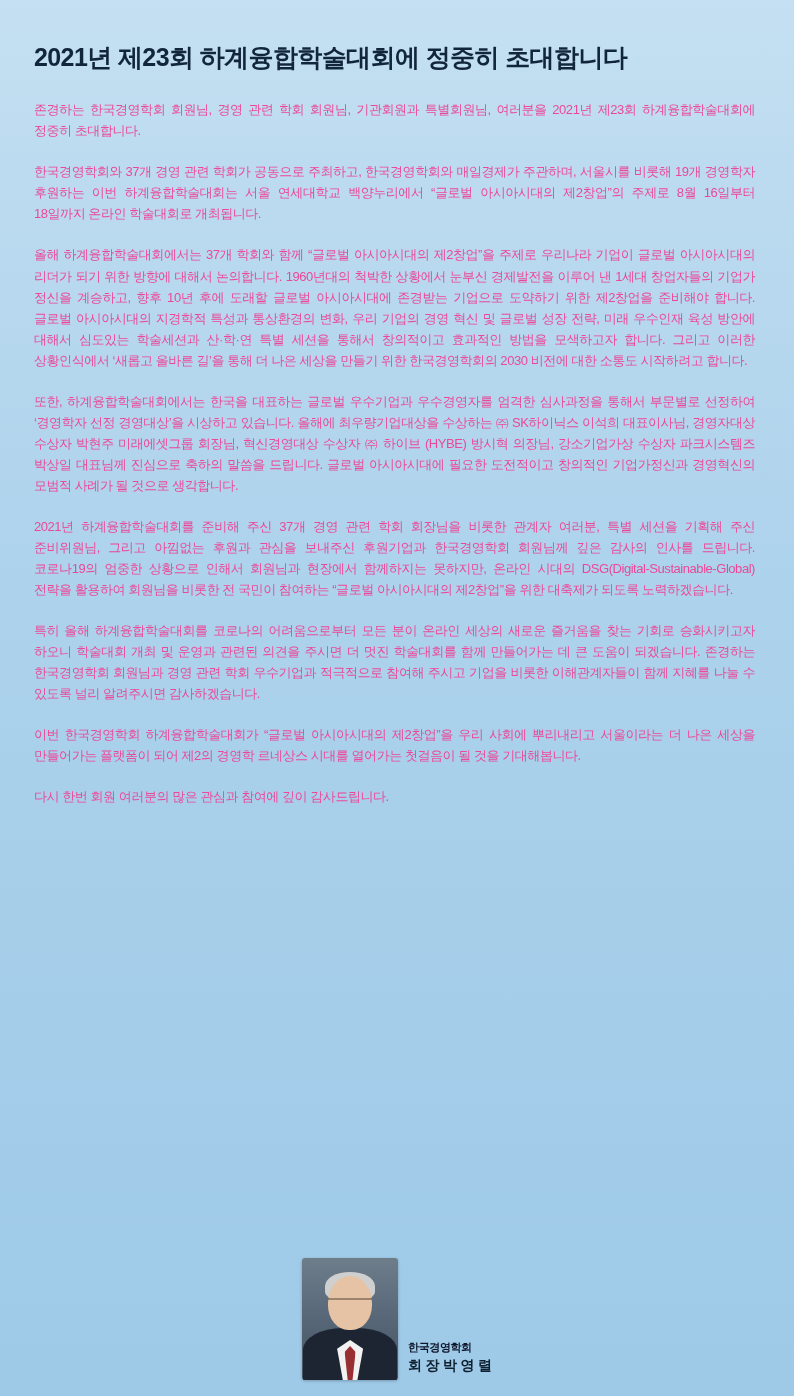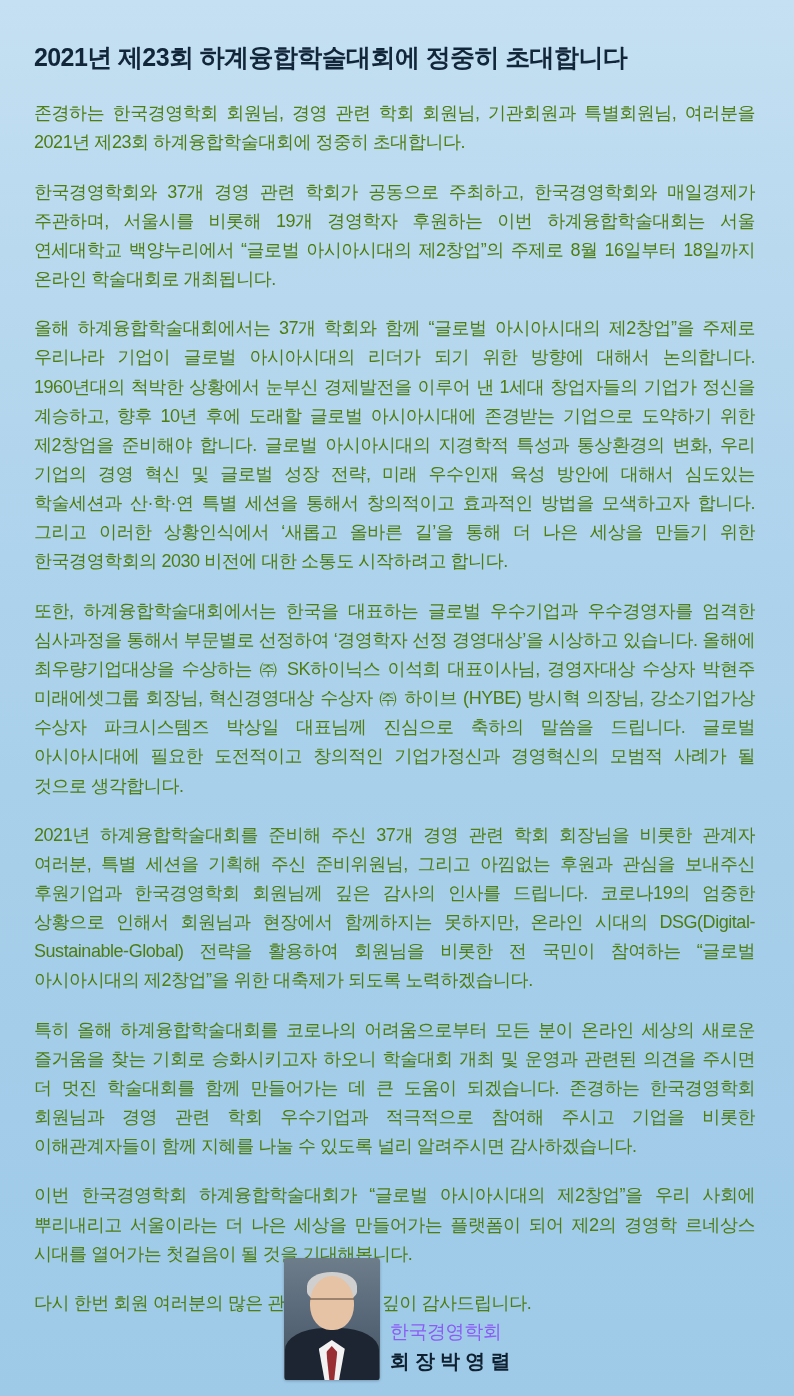--- a/index.html
+++ b/index.html
@@ -24,23 +24,23 @@
   }
   .doc-title {
     font-size: 25px;
     font-weight: bold;
     color: #12263a;
     letter-spacing: -0.6px;
     margin: 0 0 26px 0;
     line-height: 1.25;
   }
   .body-text {
-    font-size: 18px;
+    font-size: 13px;
     line-height: 1.62;
-    color: #4d7c0f;
+    color: #ec4899;
     letter-spacing: -0.45px;
     text-align: justify;
     margin: 0 5px 20px 0;
     word-break: keep-all;
   }
   .body-text:last-of-type {
     margin-bottom: 0;
   }
   .signatures {
     position: absolute;
@@ -160,27 +160,28 @@
   }
   .portrait.a .p-tie {
     background: #9a2f33;
   }
   .sig-caption {
     margin-left: 10px;
     text-align: left;
     padding-bottom: 4px;
   }
   .sig-org {
-    font-size: 19px;
-    color: #8b5cf6;
+    font-size: 11px;
+    color: #0f172a;
     letter-spacing: -0.4px;
     line-height: 1.5;
+    font-weight: bold;
   }
   .sig-name {
-    font-size: 20px;
+    font-size: 14px;
     font-weight: bold;
     color: #0f2030;
     letter-spacing: -0.2px;
     line-height: 1.5;
     white-space: nowrap;
     text-align: right;
   }
 </style>
 </head>
 <body>

